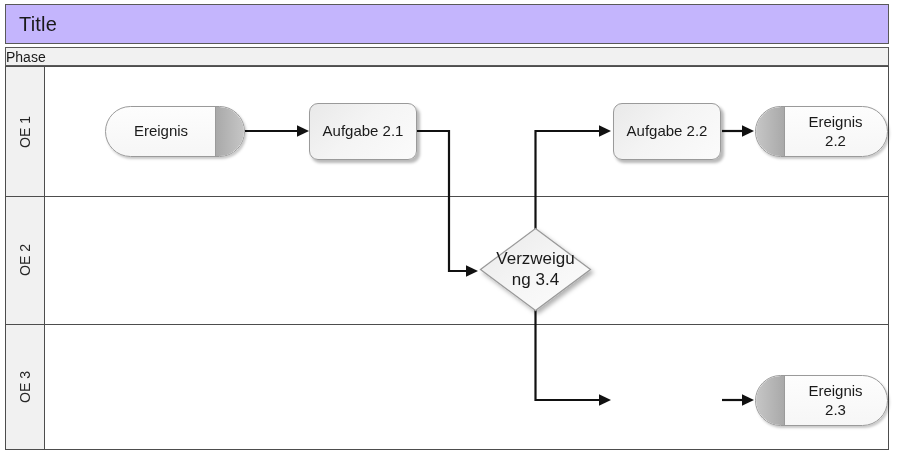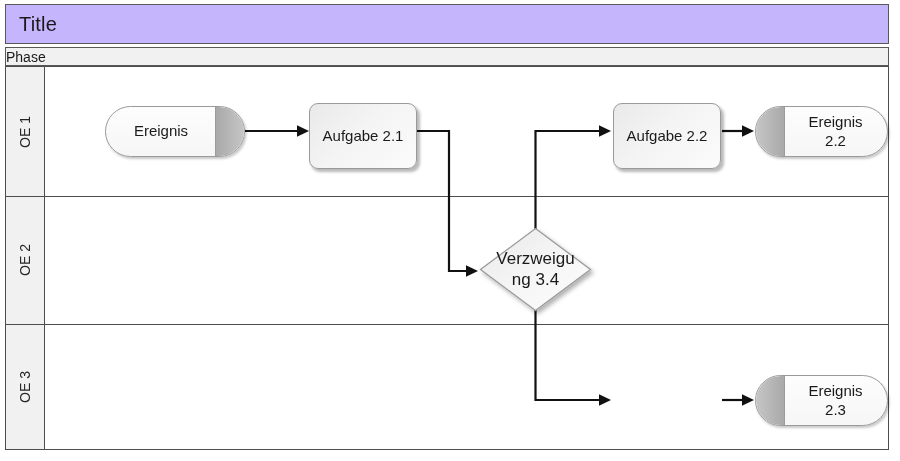--- a/index.html
+++ b/index.html
@@ -37,21 +37,21 @@
   .lane-header span{
     transform:rotate(-90deg);white-space:nowrap;font-size:14px;color:#262626;
   }
   .lane-body{flex:1;background:#ffffff;}
   
   .connector-svg{position:absolute;left:0;top:0;width:900px;height:461px;pointer-events:none;}
   
   .node{position:absolute;box-sizing:border-box;display:flex;align-items:center;justify-content:center;
     text-align:center;font-size:15px;line-height:1.22;color:#1a1a1a;}
   .task{
-    width:108px;height:66px;border-radius:9px;border:1.3px solid #9a9a9a;
+    width:108px;height:57px;border-radius:9px;border:1.3px solid #9a9a9a;
     background:linear-gradient(135deg,#e9e9e9 0%,#f4f4f4 45%,#fbfbfb 100%);
     box-shadow:2.5px 3px 3px rgba(0,0,0,0.28);
   }
   .event{
     width:140px;height:51px;border-radius:26px;border:1.3px solid #9a9a9a;
     background:linear-gradient(180deg,#fdfdfd,#f6f6f6);
     box-shadow:1.5px 2px 2.5px rgba(0,0,0,0.22);
     overflow:hidden;
   }
   .event .cap{position:absolute;top:0;bottom:0;width:28px;}

